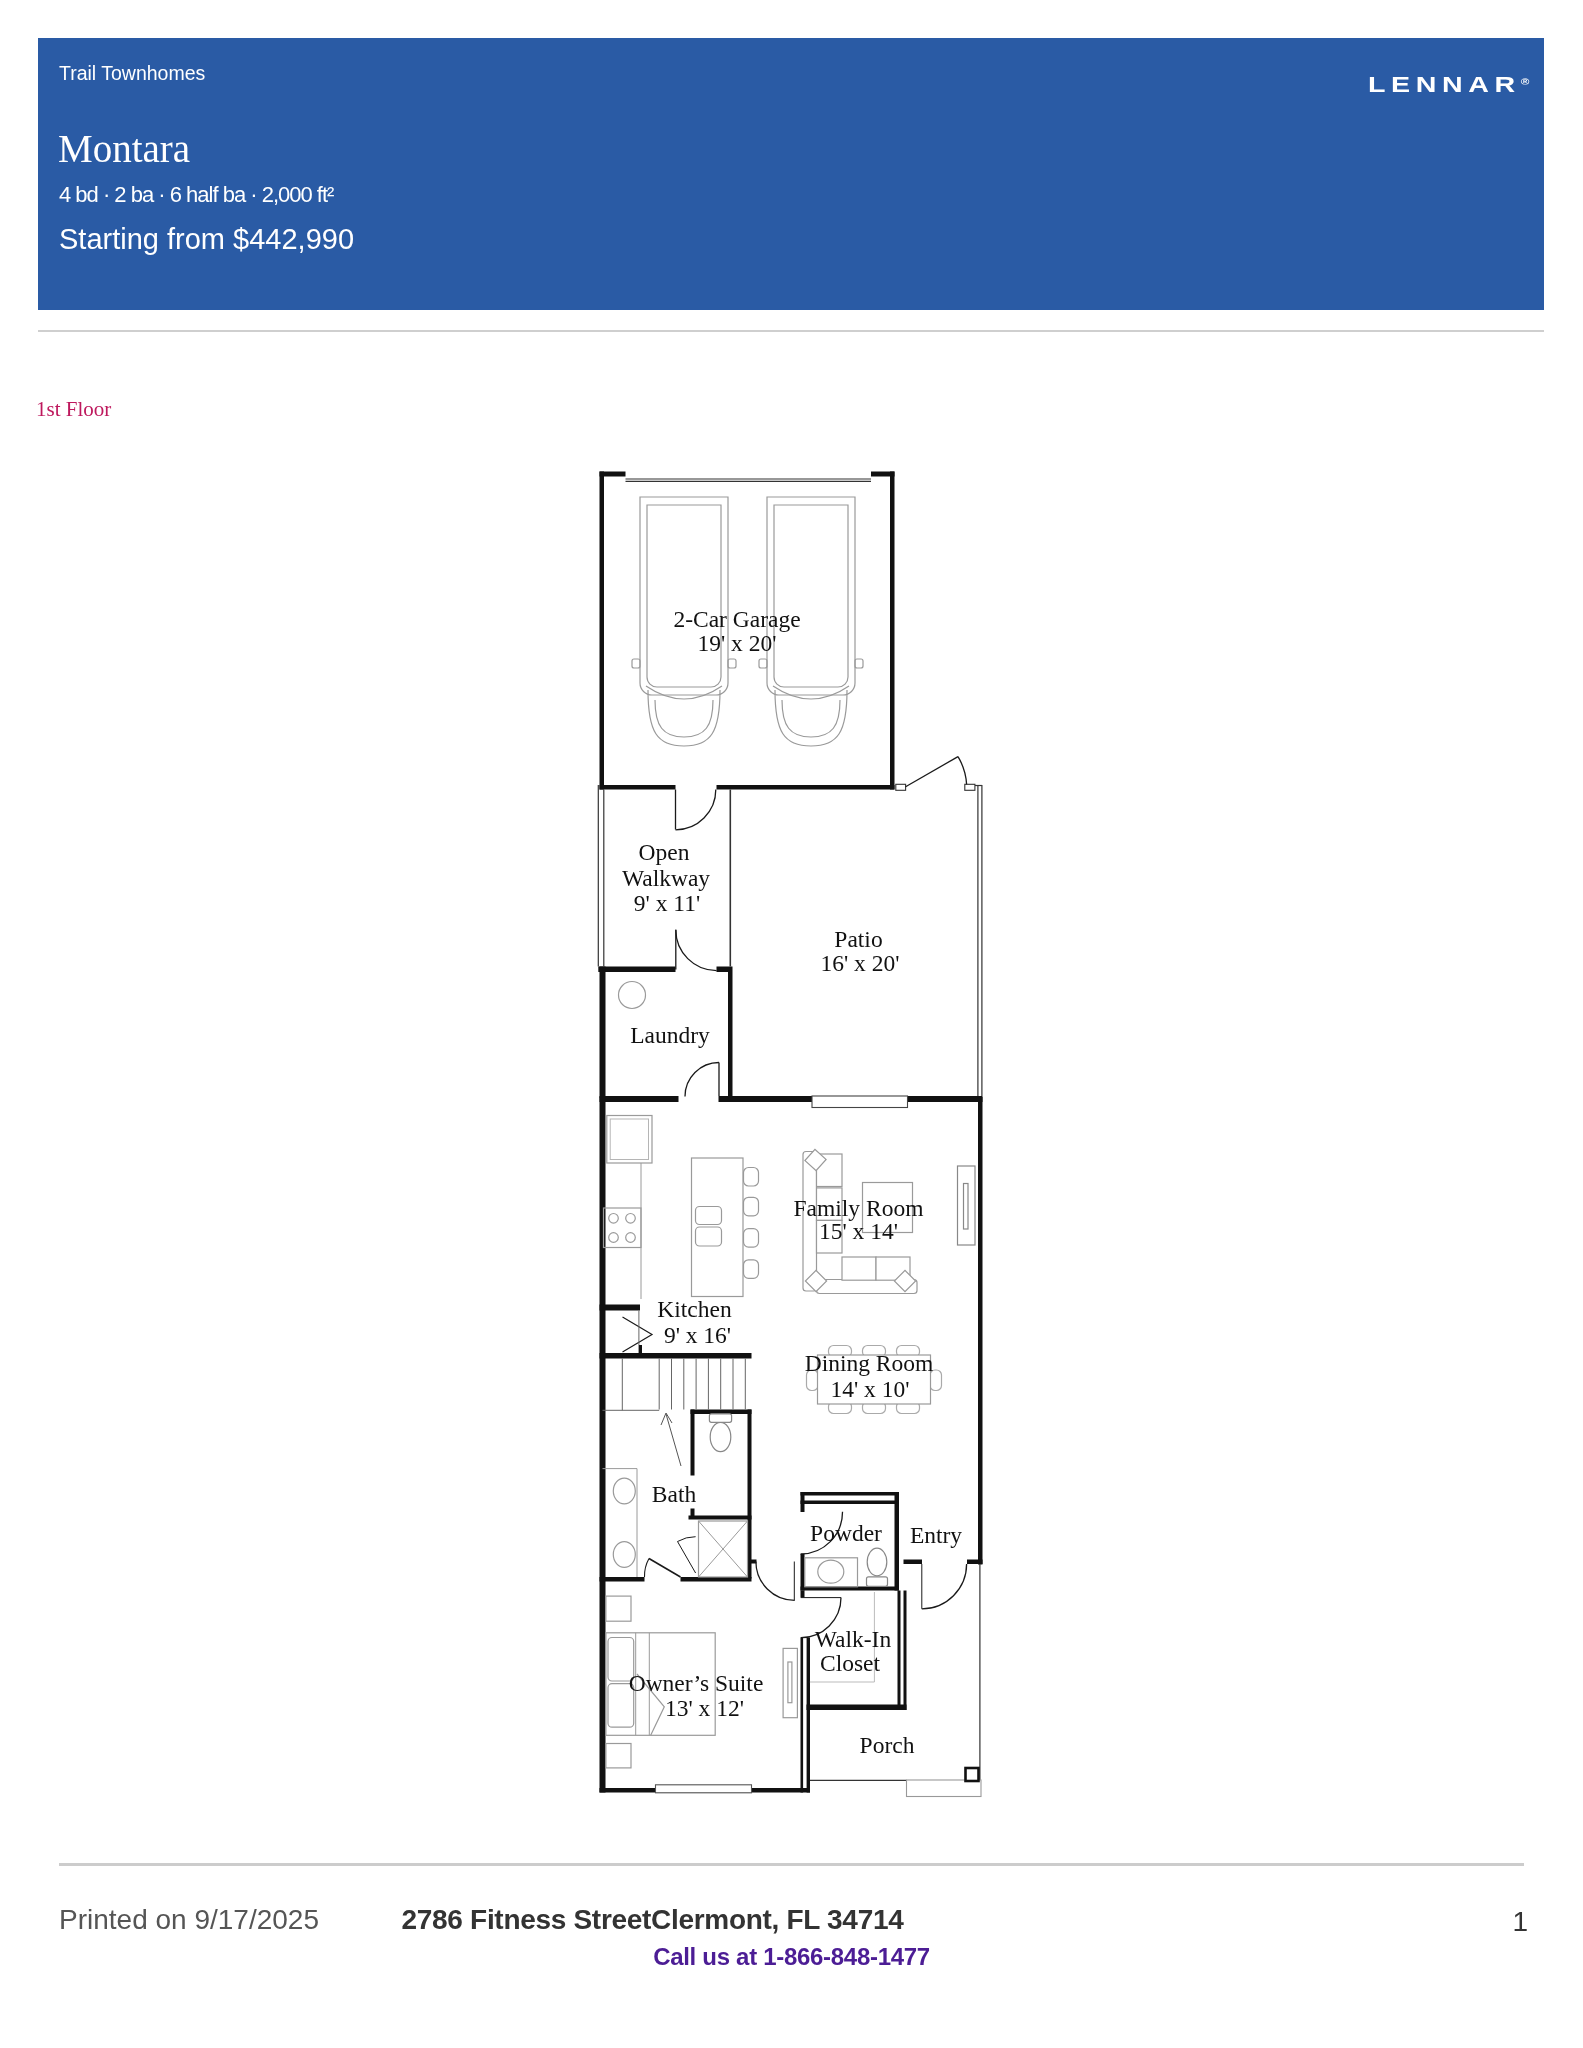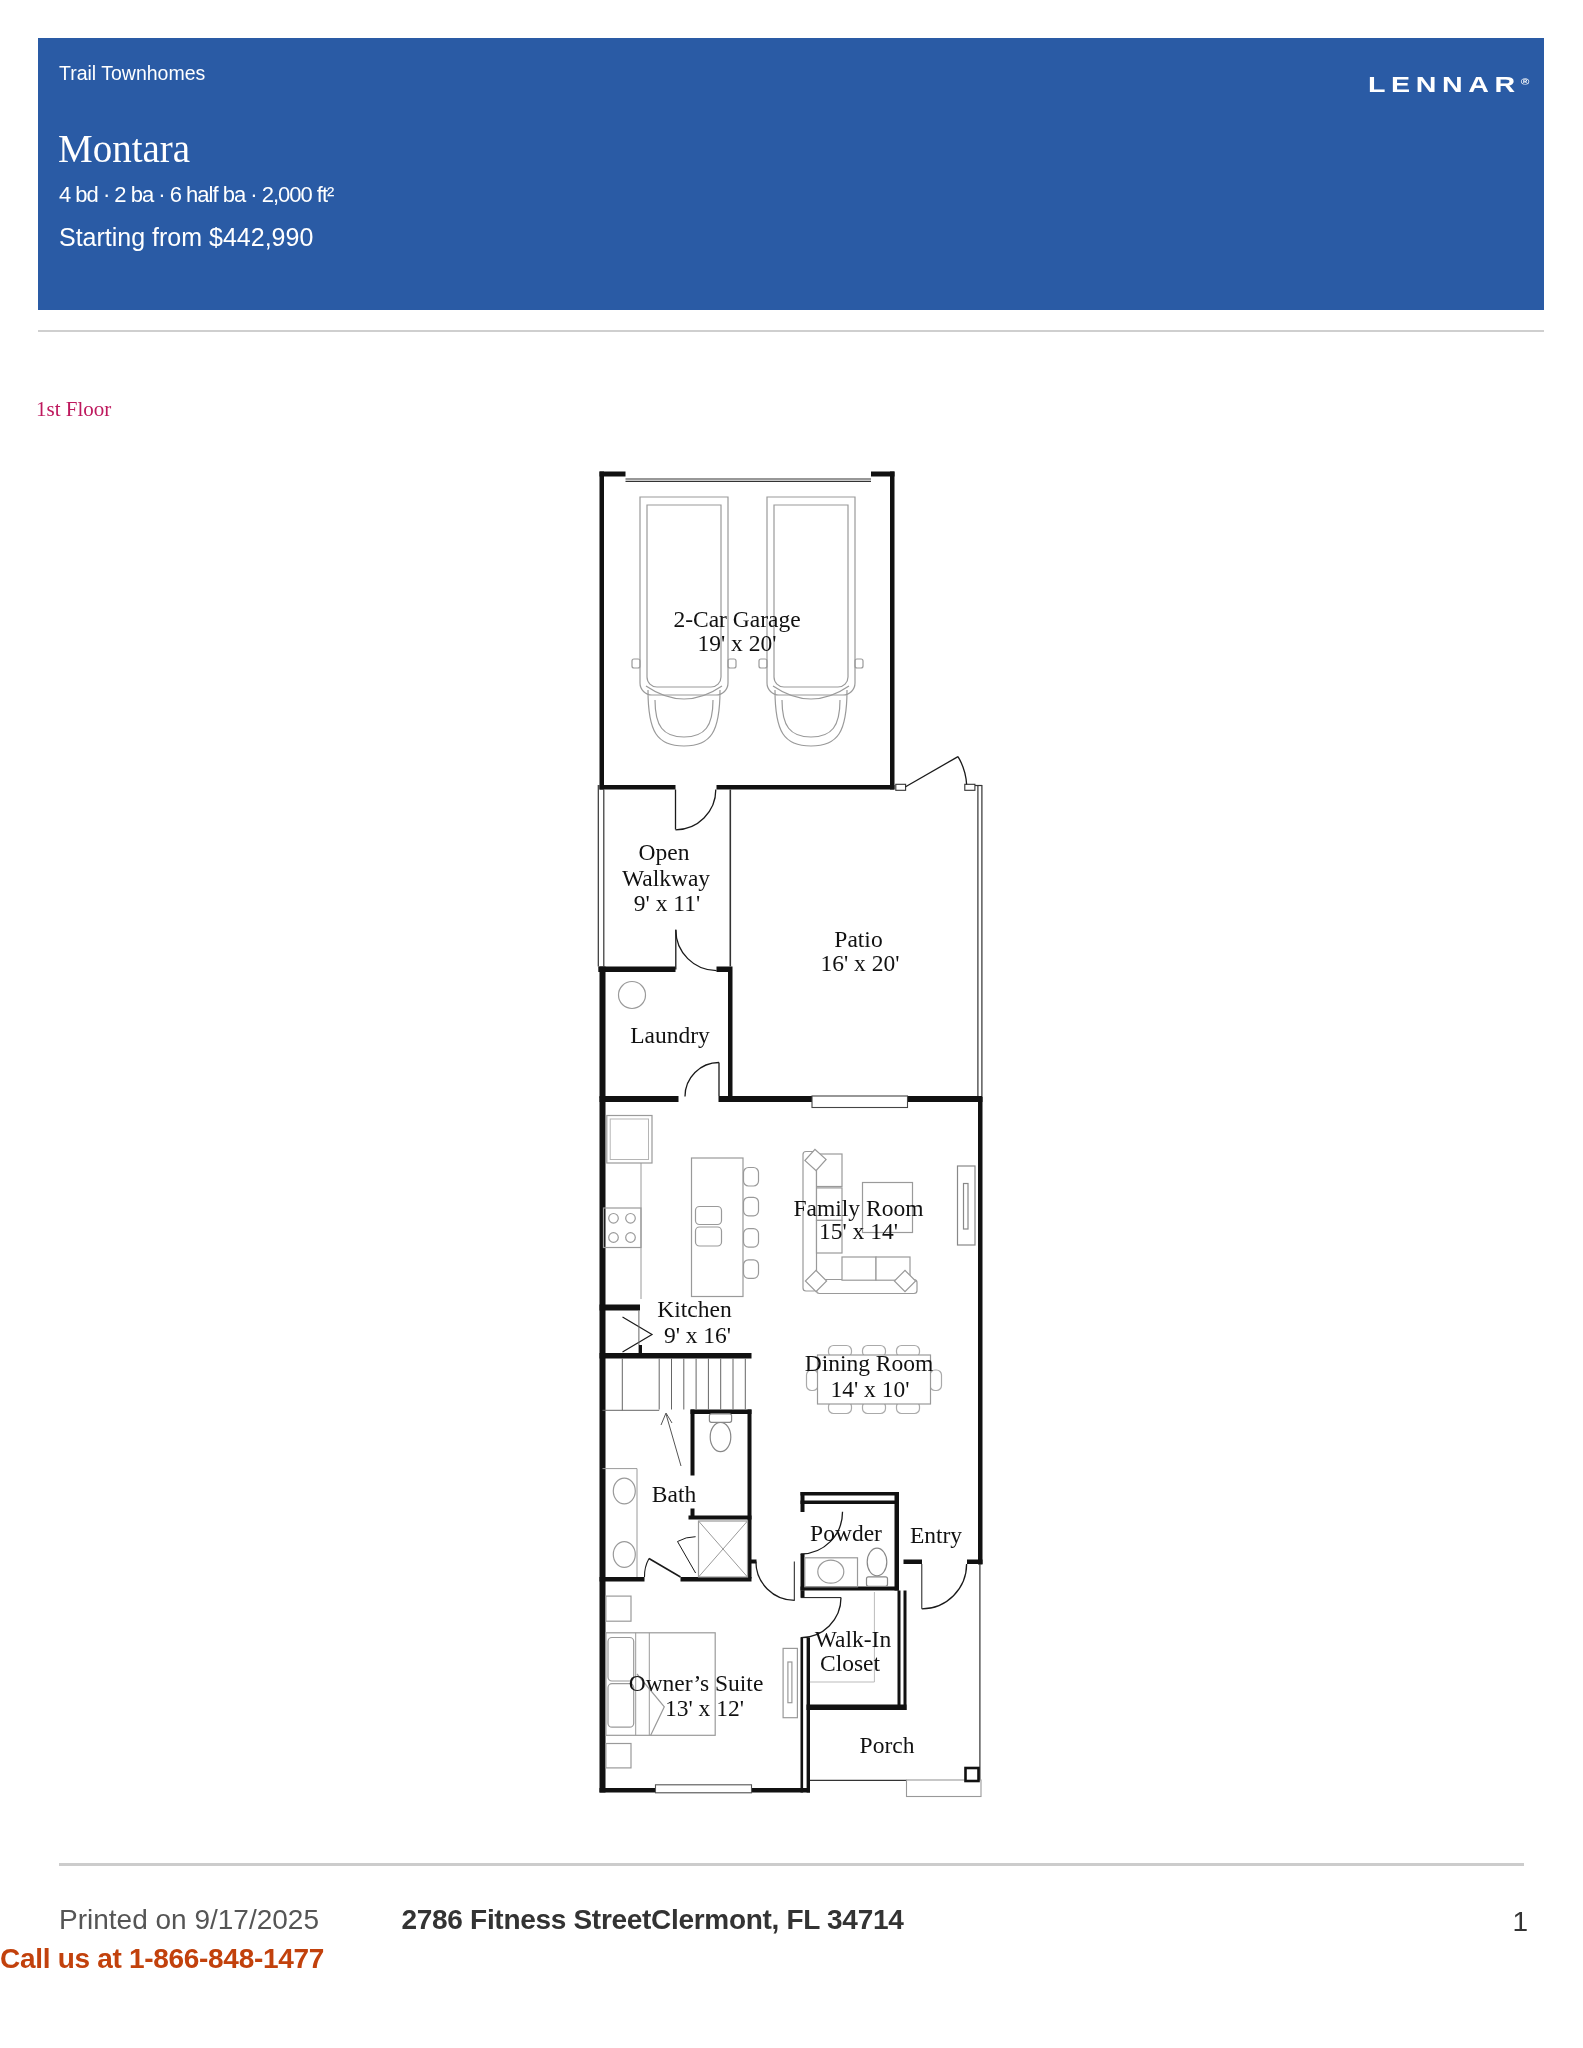--- a/index.html
+++ b/index.html
@@ -10,21 +10,21 @@
 #hdr .t{position:absolute;color:#fff;white-space:nowrap;line-height:1}
 #hrule{position:absolute;left:38px;top:330px;width:1506px;height:1.5px;background:#cfcfcf}
 #frule{position:absolute;left:59px;top:1863px;width:1465px;height:2.6px;background:#ccc}
 .ft{position:absolute;color:#3c3c3c;white-space:nowrap;line-height:1;font-family:"Liberation Sans",sans-serif}
 </style></head>
 <body>
 <div id="hdr" class="sans">
   <div class="t" style="left:21px;top:25.5px;font-size:19.5px;text-align:center;">Trail Townhomes</div>
   <div class="t serif" style="left:20px;top:91px;font-size:39px;">Montara</div>
   <div class="t" style="left:21px;top:145.5px;font-size:22px;letter-spacing:-1px;">4 bd · 2 ba · 6 half ba · 2,000 ft²</div>
-  <div class="t" style="left:21px;top:186.8px;font-size:25px;">Starting from $442,990</div>
+  <div class="t" style="left:21px;top:186.8px;font-size:29px;">Starting from $442,990</div>
   <div class="t" style="left:1330px;top:35.5px;font-size:22px;font-weight:bold;letter-spacing:4.3px;transform:scaleX(1.3);transform-origin:left top;">LENNAR<span style="font-size:9px;letter-spacing:0;line-height:0;position:relative;top:-7px;">®</span></div>
 </div>
 <div id="hrule"></div>
 <div id="frule"></div>
 <div class="serif abs" style="left:36px;top:399px;font-size:21px;color:#be185d;line-height:1;">1st Floor</div>
 
 <svg class="abs" style="left:0;top:0" width="1583" height="2048" viewBox="0 0 1583 2048">
 <g id="plan">
 
 <g fill="#111" stroke="none">
@@ -267,14 +267,14 @@
 <text x="850" y="1671">Closet</text>
 <text x="696" y="1690.5">Owner’s Suite</text>
 <text x="704.5" y="1715.5">13' x 12'</text>
 <text x="887" y="1753">Porch</text>
 </g>
 </g>
 </svg>
 
 <div class="ft" style="left:59px;top:1906px;font-size:28px;color:#555;">Printed on 9/17/2025</div>
 <div class="ft" style="left:0;top:1906px;width:1305px;text-align:center;font-size:28px;font-weight:600;color:#333;letter-spacing:-0.3px;">2786 Fitness StreetClermont, FL 34714</div>
-<div class="ft" style="left:0;top:1945px;width:1583px;font-size:28px;font-weight:600;color:#c2410c;letter-spacing:-0.3px;">Call us at 1-866-848-1477</div>
+<div class="ft" style="left:0;top:1945px;width:1583px;text-align:center;font-size:24px;font-weight:600;color:#4c1d95;letter-spacing:-0.3px;">Call us at 1-866-848-1477</div>
 <div class="ft" style="right:55px;top:1908px;font-size:28px;color:#333;">1</div>
 
 </body></html>

